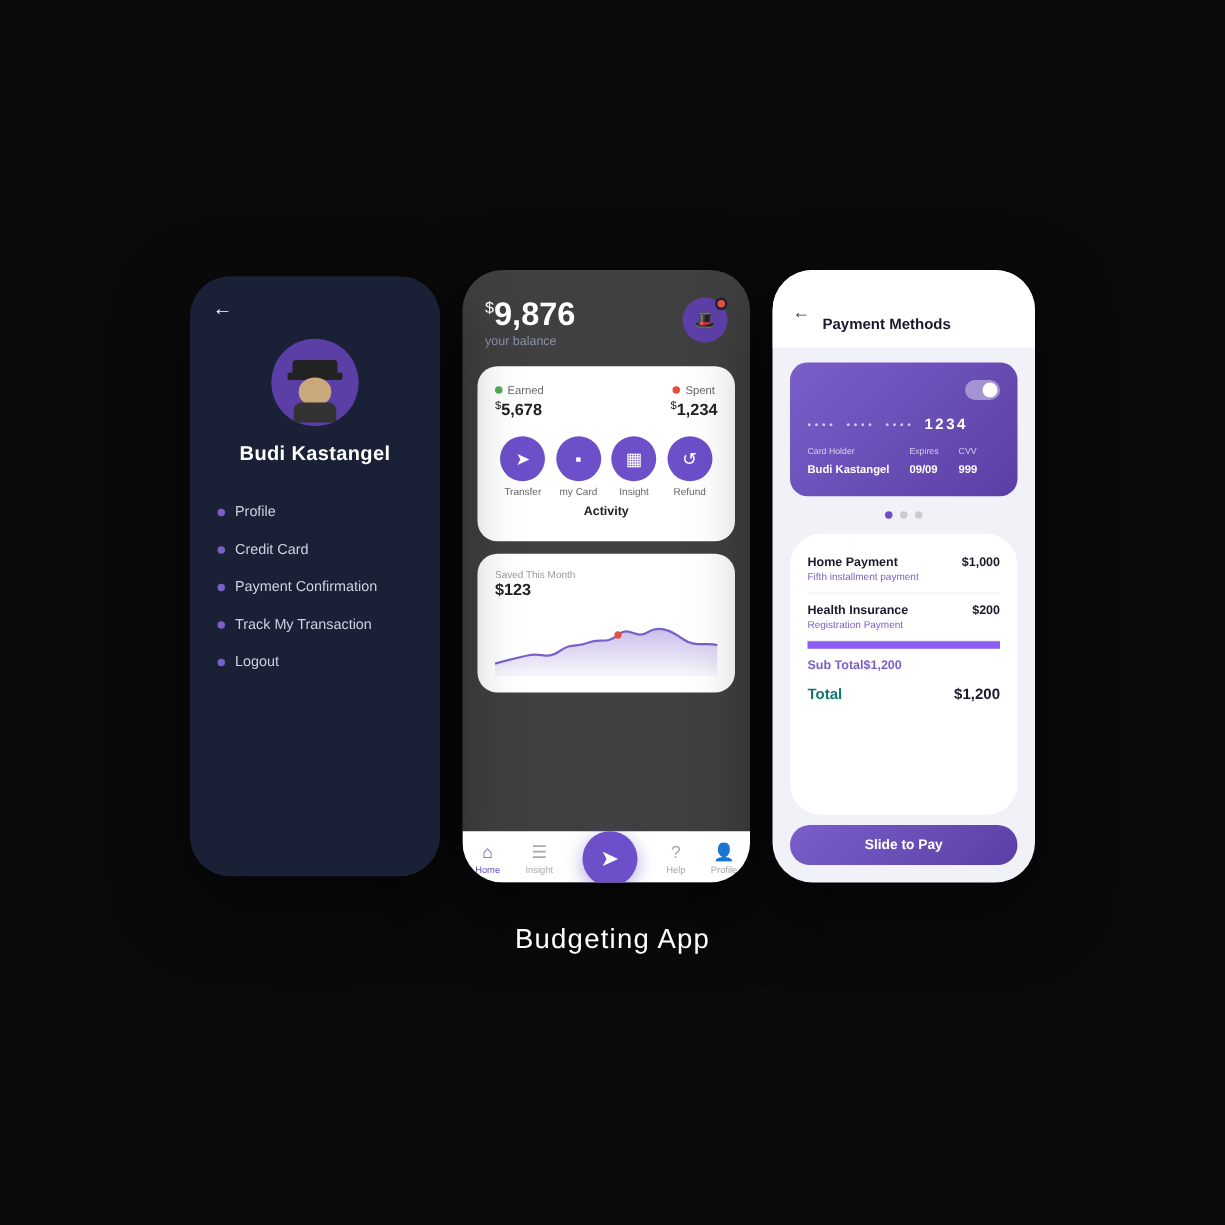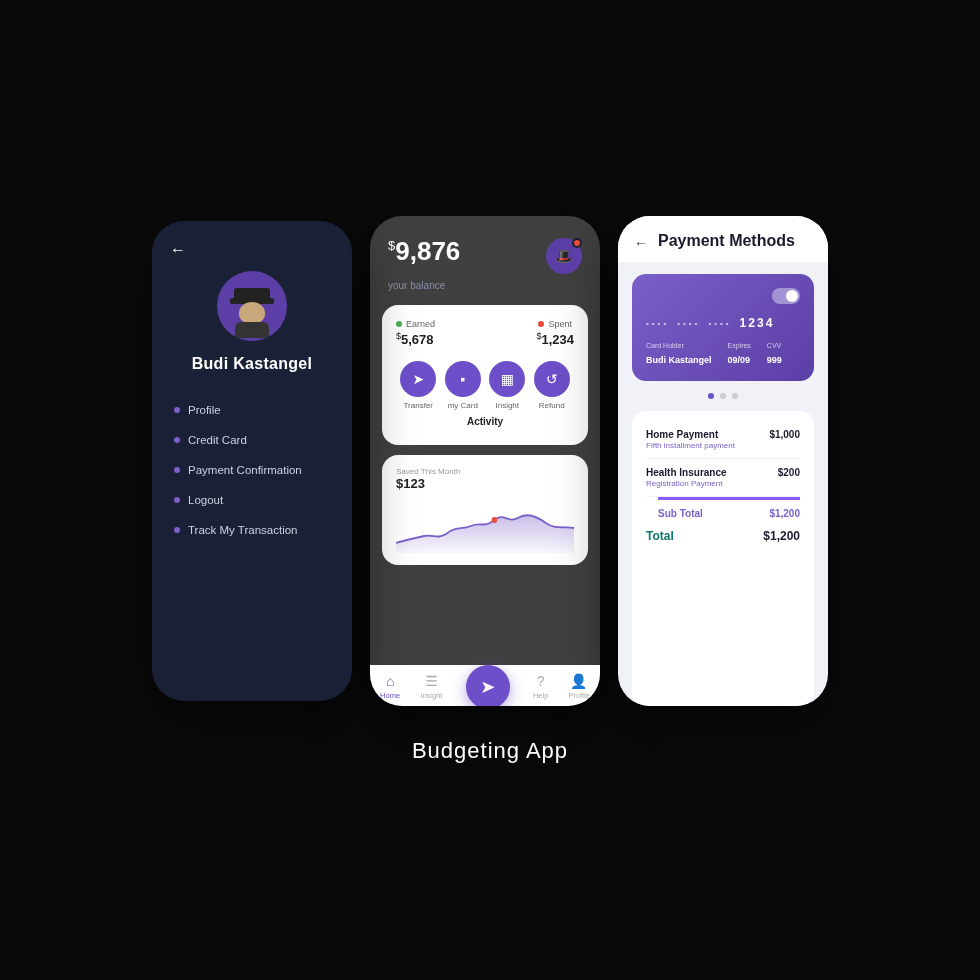--- a/index.html
+++ b/index.html
@@ -166,21 +166,21 @@
 
     .balance-amount sup {
       font-size: 13px;
       font-weight: 400;
       vertical-align: super;
     }
 
     .balance-label {
       color: #8890aa;
       font-size: 10px;
-      margin-top: 16px;
+      margin-top: 4px;
     }
 
     .avatar-small {
       width: 36px;
       height: 36px;
       border-radius: 50%;
       background: #5b3fa6;
       display: flex;
       align-items: center;
       justify-content: center;
@@ -357,23 +357,24 @@
       align-items: center;
       gap: 10px;
     }
 
     .payment-back {
       color: #333;
       font-size: 14px;
     }
 
     .payment-title {
-      font-size: 16px;
+      font-size: 12px;
       font-weight: 700;
       color: #1a1a2e;
+      margin-top: 20px;
     }
 
     .card-visual {
       background: linear-gradient(135deg, #7b5fc9, #5b3fa6);
       border-radius: 14px;
       margin: 12px 14px;
       padding: 14px;
       color: #fff;
     }
 
@@ -440,21 +441,21 @@
       width: 6px;
       height: 6px;
       border-radius: 50%;
       background: #ccc;
     }
 
     .dot-ind.active { background: #6c4fc9; }
 
     .payment-list {
       background: #fff;
-      border-radius: 14px;
+      border-radius: 25px;
       margin: 0 14px;
       padding: 10px 14px;
       flex: 1;
     }
 
     .payment-row {
       padding: 8px 0;
       border-bottom: 1px solid #f0f0f0;
     }
 
@@ -479,24 +480,22 @@
     }
 
     .payment-sub {
       font-size: 8px;
       color: #7b5fc9;
       margin-top: 1px;
     }
 
     .subtotal-row {
       display: flex;
-      justify-content: space-between;
       padding: 8px 0 4px;
-      border-top: 3px solid #8b5cf6;
-      margin-left: 12px;
+      border-top: 6px solid #8b5cf6;
     }
 
     .subtotal-label {
       font-size: 10px;
       font-weight: 600;
       color: #7b5fc9;
     }
 
     .subtotal-amount {
       font-size: 10px;
@@ -571,25 +570,25 @@
       <li>
         <span class="dot"></span>
         <span>Credit Card</span>
       </li>
       <li>
         <span class="dot"></span>
         <span>Payment Confirmation</span>
       </li>
       <li>
         <span class="dot"></span>
-        <span>Logout</span>
+        <span>Track My Transaction</span>
       </li>
       <li>
         <span class="dot"></span>
-        <span>Track My Transaction</span>
+        <span>Logout</span>
       </li>
     </ul>
   </div>
 
   <div class="phone-screen screen-dashboard">
     <div class="dashboard-header">
       <div>
         <div class="balance-amount">
           <sup>$</sup><span>9,876</span>
         </div>
@@ -742,17 +741,18 @@
       <div class="subtotal-row">
         <span class="subtotal-label">Sub Total</span>
         <span class="subtotal-amount">$1,200</span>
       </div>
       <div class="total-row">
         <span class="total-label">Total</span>
         <span class="total-amount">$1,200</span>
       </div>
     </div>
 
+    <div class="slide-btn">Slide to Pay</div>
   </div>
 
 </div>
 
 <div class="app-title">Budgeting App</div>
 
 </body></html>

